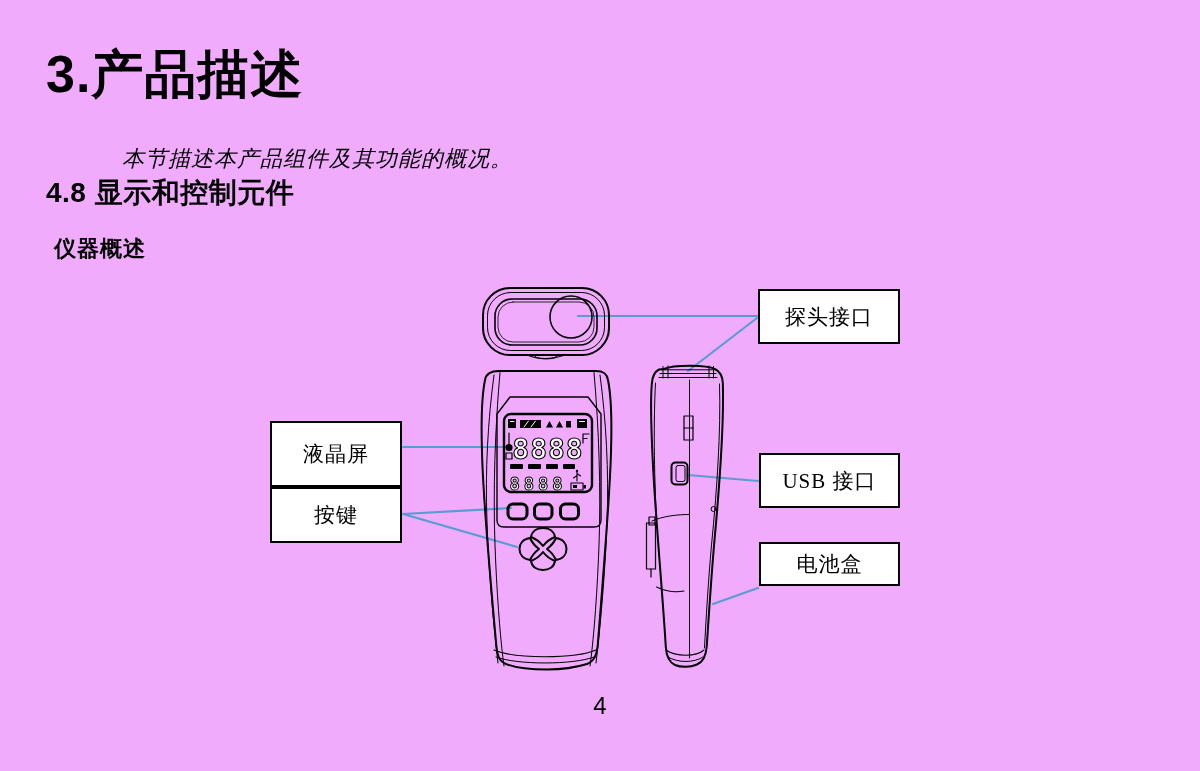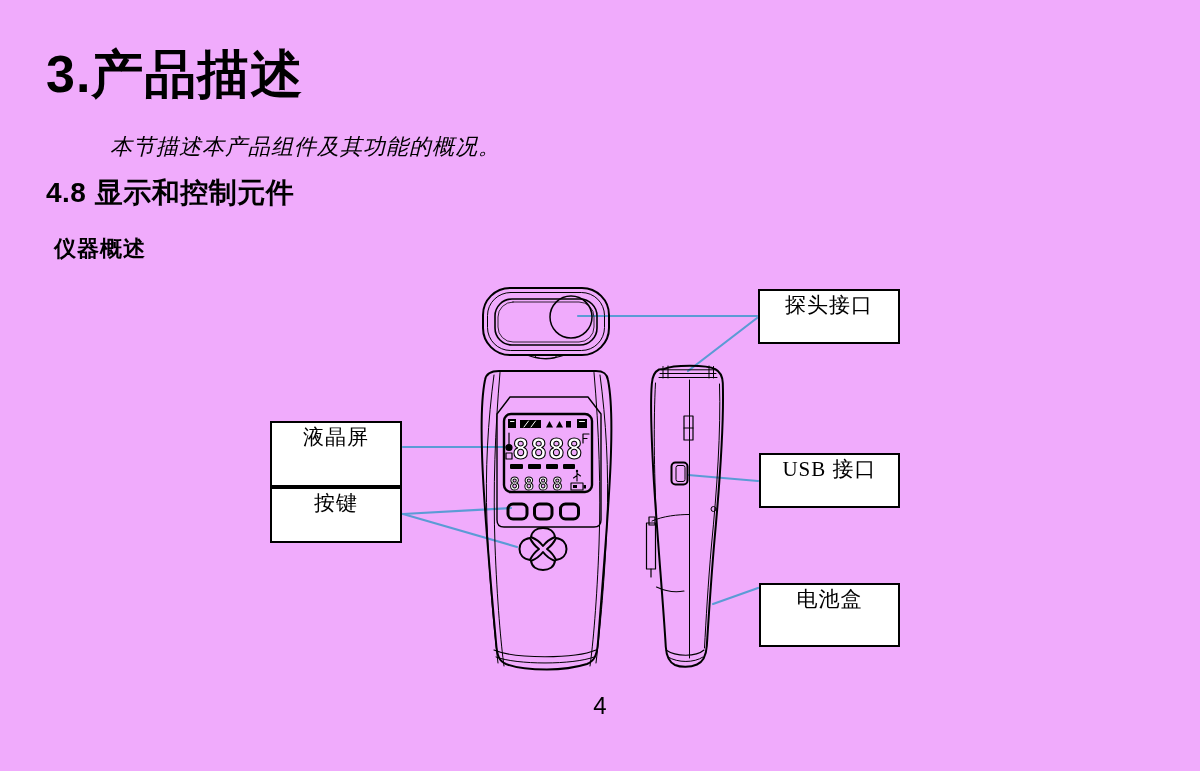--- a/index.html
+++ b/index.html
@@ -10,21 +10,21 @@
     overflow:hidden;
     font-family:"Liberation Serif", serif;
     color:#000;
   }
   .doc-title{
     position:absolute;left:46px;top:40px;margin:0;
     font-family:"Liberation Sans", sans-serif;
     font-size:52px;font-weight:bold;letter-spacing:1px;
   }
   .intro{
-    position:absolute;left:110px;top:132px;margin:0;
+    position:absolute;left:110px;top:132px;margin:12px;
     font-size:22px;font-style:italic;letter-spacing:1px;
   }
   .sec-heading{
     position:absolute;left:46px;top:174px;margin:0;
     font-family:"Liberation Sans", sans-serif;
     font-size:28px;font-weight:bold;letter-spacing:0.5px;
   }
   .sub-heading{
     position:absolute;left:46px;top:226px;margin:8px;
     font-size:22px;font-weight:bold;letter-spacing:1px;
@@ -33,21 +33,21 @@
     position:absolute;left:0;top:692px;width:1200px;
     text-align:center;
     font-family:"Liberation Sans", sans-serif;
     font-size:24px;
   }
   .diagram-svg{position:absolute;left:0;top:0;}
   .callout{
     position:absolute;
     border:2.5px solid #000;
     background:#fff;
-    display:flex;align-items:flex-start;justify-content:center;
+    display:flex;align-items:center;justify-content:center;
     font-size:21px;letter-spacing:1px;
     box-sizing:border-box;
   }
 </style>
 </head>
 <body>
 
 <div class="page">
 
   <h1 class="doc-title">3.产品描述</h1>
@@ -229,19 +229,19 @@
   </div>
 
   <div class="callout" style="left:270px;top:487px;width:132px;height:56px">
     <span>按键</span>
   </div>
 
   <div class="callout" style="left:759px;top:453px;width:141px;height:55px">
     <span>USB 接口</span>
   </div>
 
-  <div class="callout" style="left:759px;top:583px;width:141px;height:64px">
+  <div class="callout" style="left:759px;top:542px;width:141px;height:44px">
     <span>电池盒</span>
   </div>
 
   <div class="pageno">4</div>
 
 </div>
 
 </body></html>

